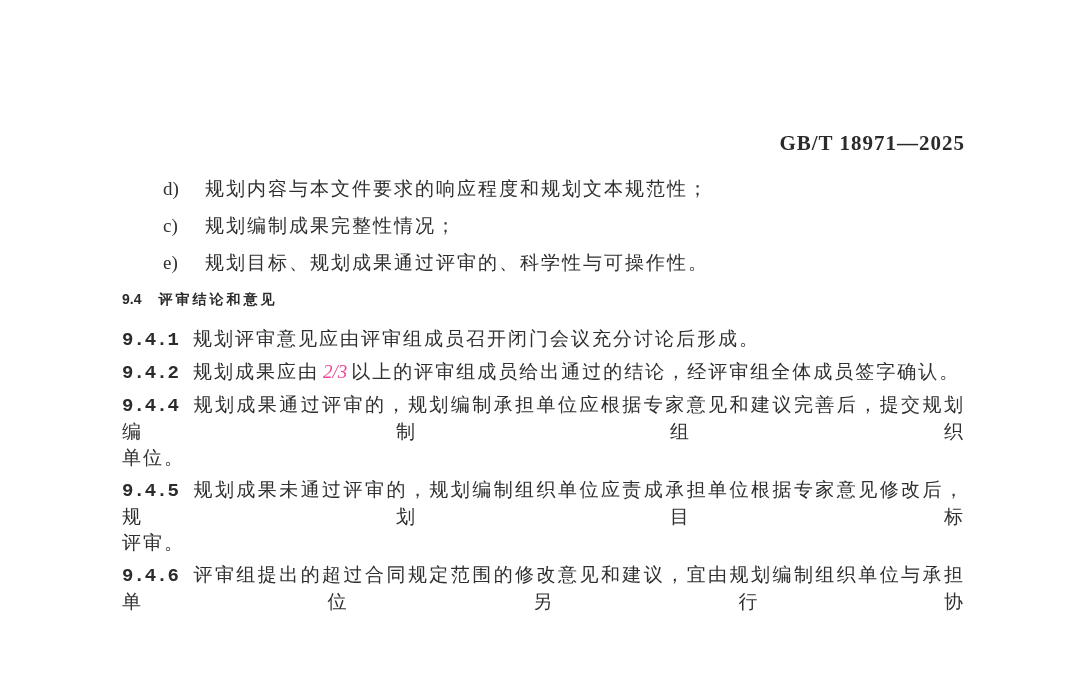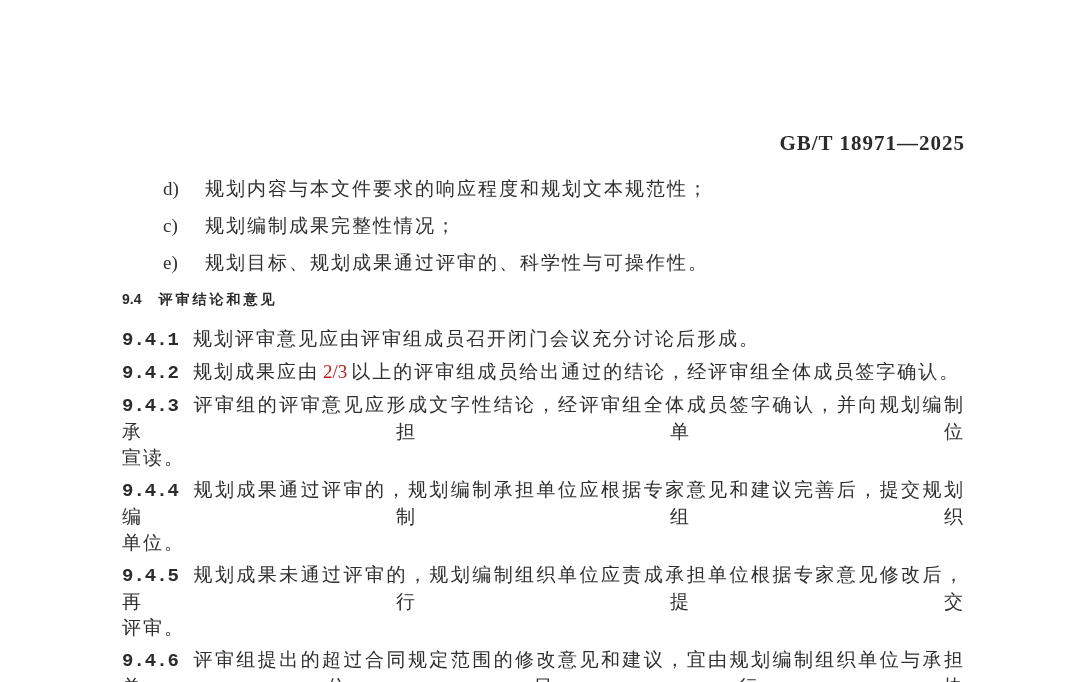--- a/index.html
+++ b/index.html
@@ -79,23 +79,24 @@
     text-align-last: justify;
   }
   .clause-number {
     font-family: Liberation Mono, monospace;
     font-weight: bold;
     letter-spacing: 0;
     margin-right: 14px;
     color: #2b2b2b;
   }
   .fraction {
-    color: #b91c1c;
+    color: #ec4899;
     letter-spacing: 0;
     padding: 0 4px;
+    font-style: italic;
   }
 </style>
 </head>
 <body>
 
 <div class="page">
 
   <div class="doc-header">
     <span class="standard-code">GB/T 18971—2025</span>
   </div>
@@ -123,41 +124,33 @@
         <span class="clause-number">9.4.1</span><span>规划评审意见应由评审组成员召开闭门会议充分讨论后形成。</span>
       </div>
     </div>
 
     <div class="clause">
       <div class="clause-line">
         <span class="clause-number">9.4.2</span><span>规划成果应由</span><span class="fraction">2/3</span><span>以上的评审组成员给出通过的结论，经评审组全体成员签字确认。</span>
       </div>
     </div>
 
-    <div class="clause">
-      <div class="clause-line full">
-        <span class="clause-number">9.4.3</span><span>评审组的评审意见应形成文字性结论，经评审组全体成员签字确认，并向规划编制承担单位</span>
-      </div>
-      <div class="clause-line">
-        <span>宣读。</span>
-      </div>
-    </div>
 
     <div class="clause">
       <div class="clause-line full">
         <span class="clause-number">9.4.4</span><span>规划成果通过评审的，规划编制承担单位应根据专家意见和建议完善后，提交规划编制组织</span>
       </div>
       <div class="clause-line">
         <span>单位。</span>
       </div>
     </div>
 
     <div class="clause">
       <div class="clause-line full">
-        <span class="clause-number">9.4.5</span><span>规划成果未通过评审的，规划编制组织单位应责成承担单位根据专家意见修改后，再行提交</span>
+        <span class="clause-number">9.4.5</span><span>规划成果未通过评审的，规划编制组织单位应责成承担单位根据专家意见修改后，规划目标</span>
       </div>
       <div class="clause-line">
         <span>评审。</span>
       </div>
     </div>
 
     <div class="clause">
       <div class="clause-line full">
         <span class="clause-number">9.4.6</span><span>评审组提出的超过合同规定范围的修改意见和建议，宜由规划编制组织单位与承担单位另行协</span>
       </div>

